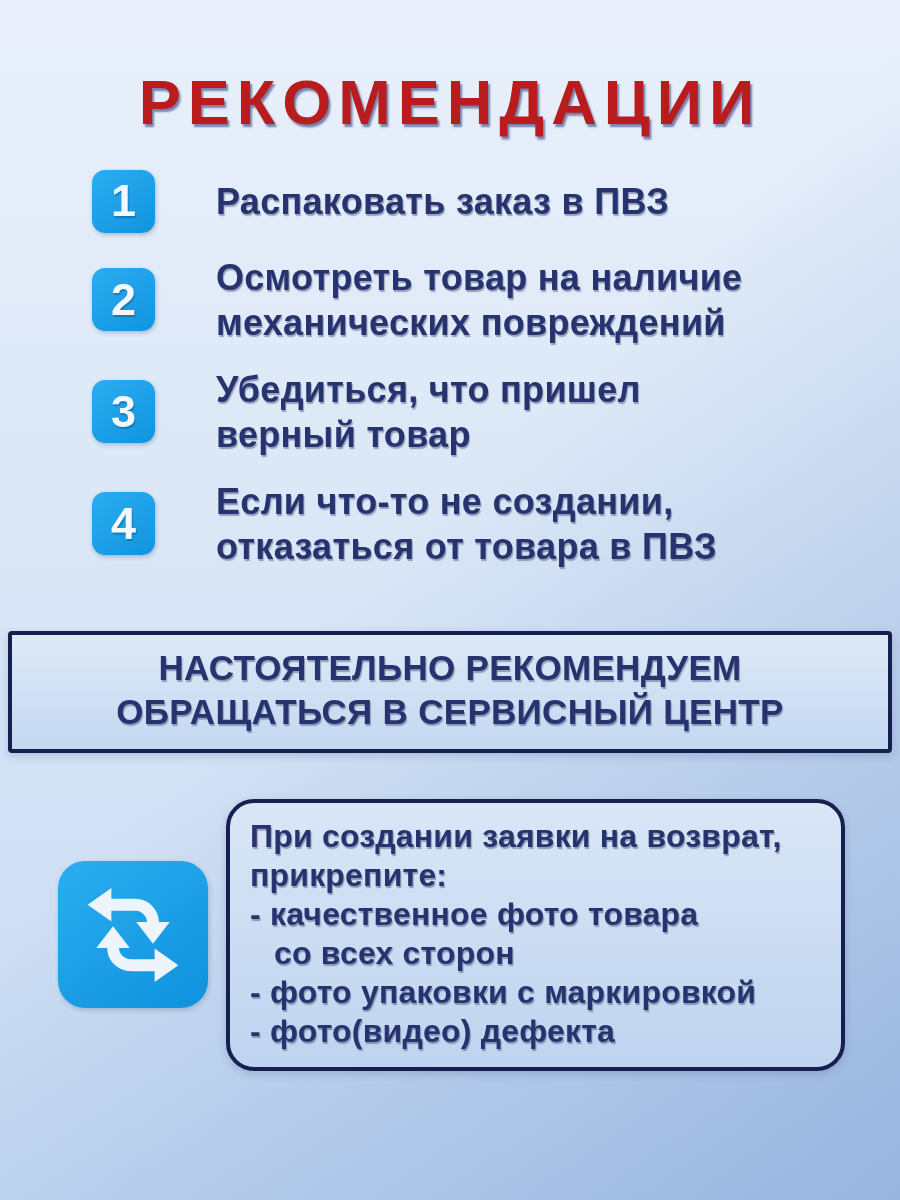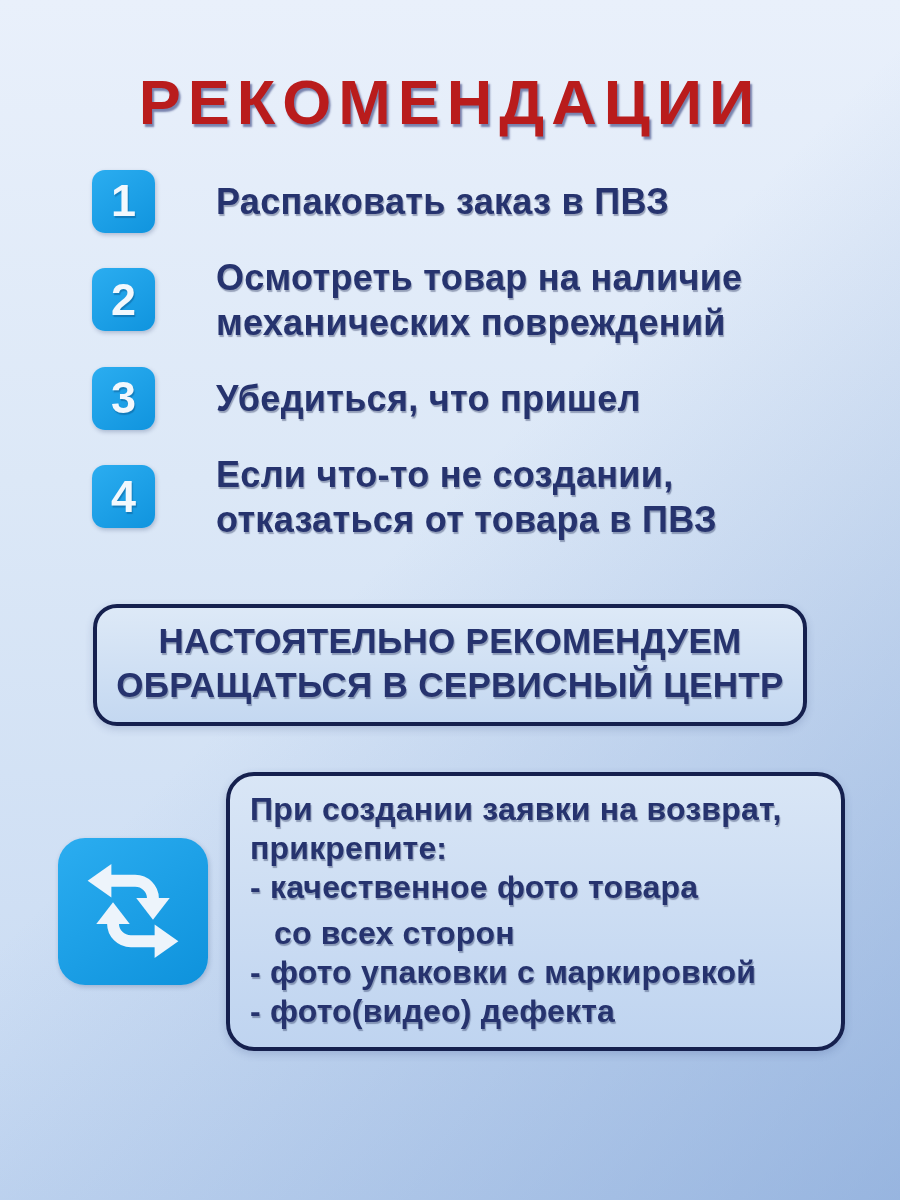--- a/index.html
+++ b/index.html
@@ -49,24 +49,24 @@
     font-weight: 700;
     color: #26336E;
     line-height: 1.25;
     letter-spacing: 0.3px;
     text-shadow: 1px 2px 1px rgba(15,25,70,0.35);
     margin-left: 16px;
   }
 
   
   .banner {
-    width: 714px;
+    width: 884px;
     margin: 62px auto 0;
     border: 4px solid #15204E;
-    border-radius: 24px;
+    border-radius: 4px;
     background: linear-gradient(180deg, #DDE9F7 0%, #C4D8F1 100%);
     box-shadow: 0 3px 9px rgba(40,60,120,0.20);
     text-align: center;
     padding: 11px 6px 14px;
     font-size: 35px;
     font-weight: 700;
     color: #26336E;
     line-height: 1.27;
     letter-spacing: 0.3px;
     text-shadow: 1px 2px 1px rgba(15,25,70,0.35);
@@ -94,21 +94,21 @@
     background: linear-gradient(180deg, #D9E6F6 0%, #BFD4F0 100%);
     box-shadow: 0 3px 9px rgba(40,60,120,0.20);
     padding: 14px 14px 16px 20px;
     font-size: 32px;
     font-weight: 700;
     color: #26336E;
     line-height: 1.22;
     letter-spacing: 0.2px;
     text-shadow: 1px 2px 1px rgba(15,25,70,0.35);
   }
-  .return-line.indent { padding-left: 24px; margin-top: 7px; }
+  .return-line.indent { padding-left: 24px; }
 </style>
 </head>
 <body>
 
 <div class="poster">
 
   <div class="title">
     <div>РЕКОМЕНДАЦИИ</div>
   </div>
 
@@ -126,20 +126,21 @@
       <div class="step-text">
         <div>Осмотреть товар на наличие</div>
         <div>механических повреждений</div>
       </div>
     </div>
 
     <div class="step">
       <div class="badge">3</div>
       <div class="step-text">
         <div>Убедиться, что пришел</div>
+        <div>верный товар</div>
       </div>
     </div>
 
     <div class="step">
       <div class="badge">4</div>
       <div class="step-text">
         <div>Если что-то не создании,</div>
         <div>отказаться от товара в ПВЗ</div>
       </div>
     </div>

